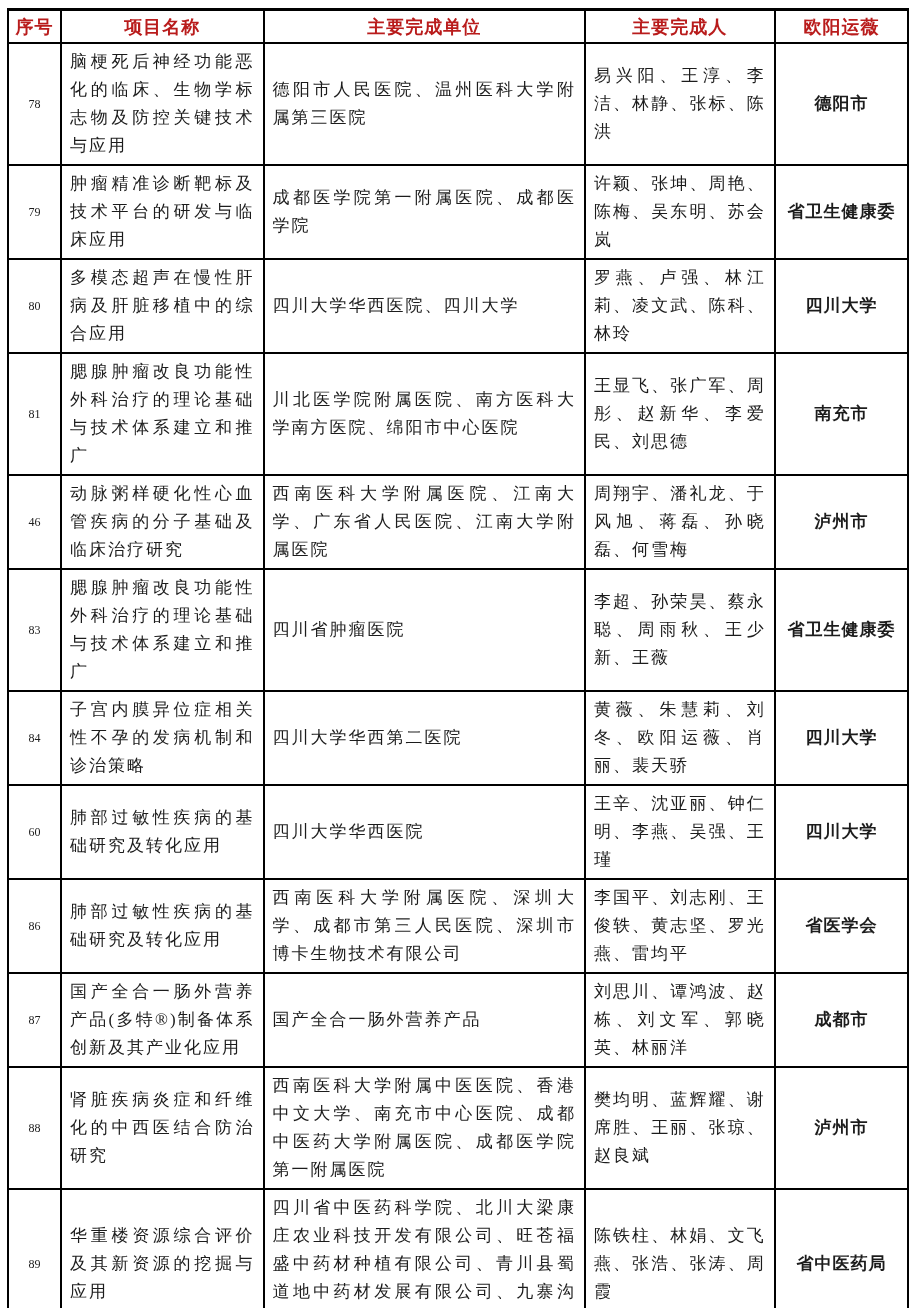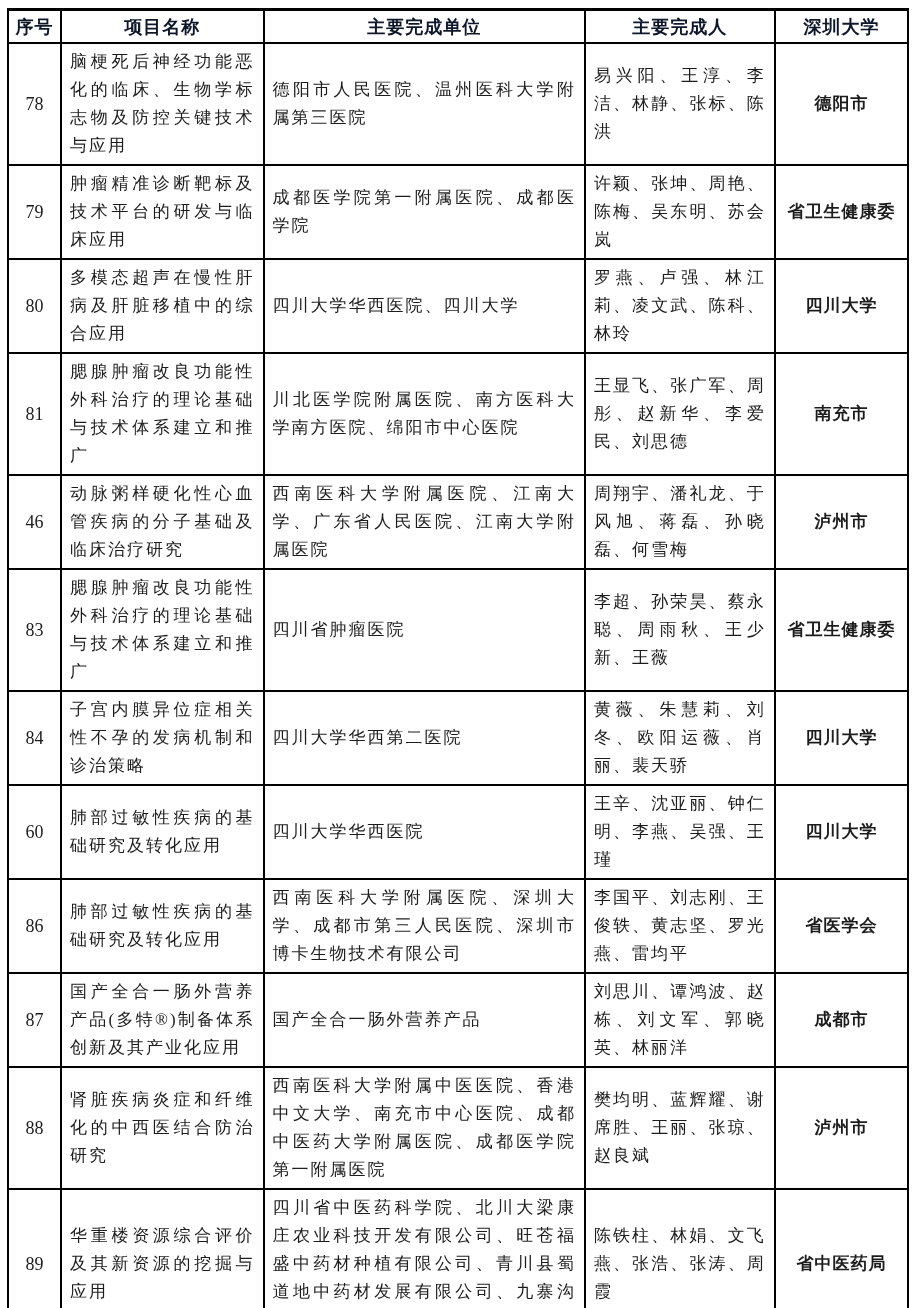--- a/index.html
+++ b/index.html
@@ -28,40 +28,40 @@
   col.c-no        { width: 5.9%; }
   col.c-project   { width: 22.5%; }
   col.c-units     { width: 35.7%; }
   col.c-people    { width: 21.1%; }
   col.c-nominator { width: 14.8%; }
 
   thead th {
     font-family: "Liberation Sans", "DejaVu Sans", sans-serif;
     font-weight: bold;
     font-size: 18px;
-    color: #0f172a;
+    color: #b91c1c;
     height: 31px;
     text-align: center;
     vertical-align: middle;
     letter-spacing: 1px;
     padding: 0 2px;
   }
   tbody td {
     font-family: "Liberation Serif", "DejaVu Serif", serif;
     font-size: 17px;
     line-height: 28px;
     color: #1c1c1c;
     vertical-align: middle;
     padding: 4px 8px;
     letter-spacing: 2px;
     word-break: break-all;
   }
   td.col-no {
     text-align: center;
-    font-size: 18px;
+    font-size: 12px;
     letter-spacing: 0;
     padding: 4px 2px;
   }
   td.col-nominator {
     text-align: center;
     letter-spacing: 1px;
     padding: 4px 3px;
     font-weight: bold;
   }
   td.col-project,
@@ -81,21 +81,21 @@
     <col class="c-units">
     <col class="c-people">
     <col class="c-nominator">
   </colgroup>
   <thead>
     <tr>
         <th>序号</th>
         <th>项目名称</th>
         <th>主要完成单位</th>
         <th>主要完成人</th>
-        <th>深圳大学</th>
+        <th>欧阳运薇</th>
       </tr>
   </thead>
   <tbody>
       <tr>
         <td class="col-no">78</td>
         <td class="col-project">脑梗死后神经功能恶化的临床、生物学标志物及防控关键技术与应用</td>
         <td class="col-units">德阳市人民医院、温州医科大学附属第三医院</td>
         <td class="col-people">易兴阳、王淳、李洁、林静、张标、陈洪</td>
         <td class="col-nominator">德阳市</td>
       </tr>

